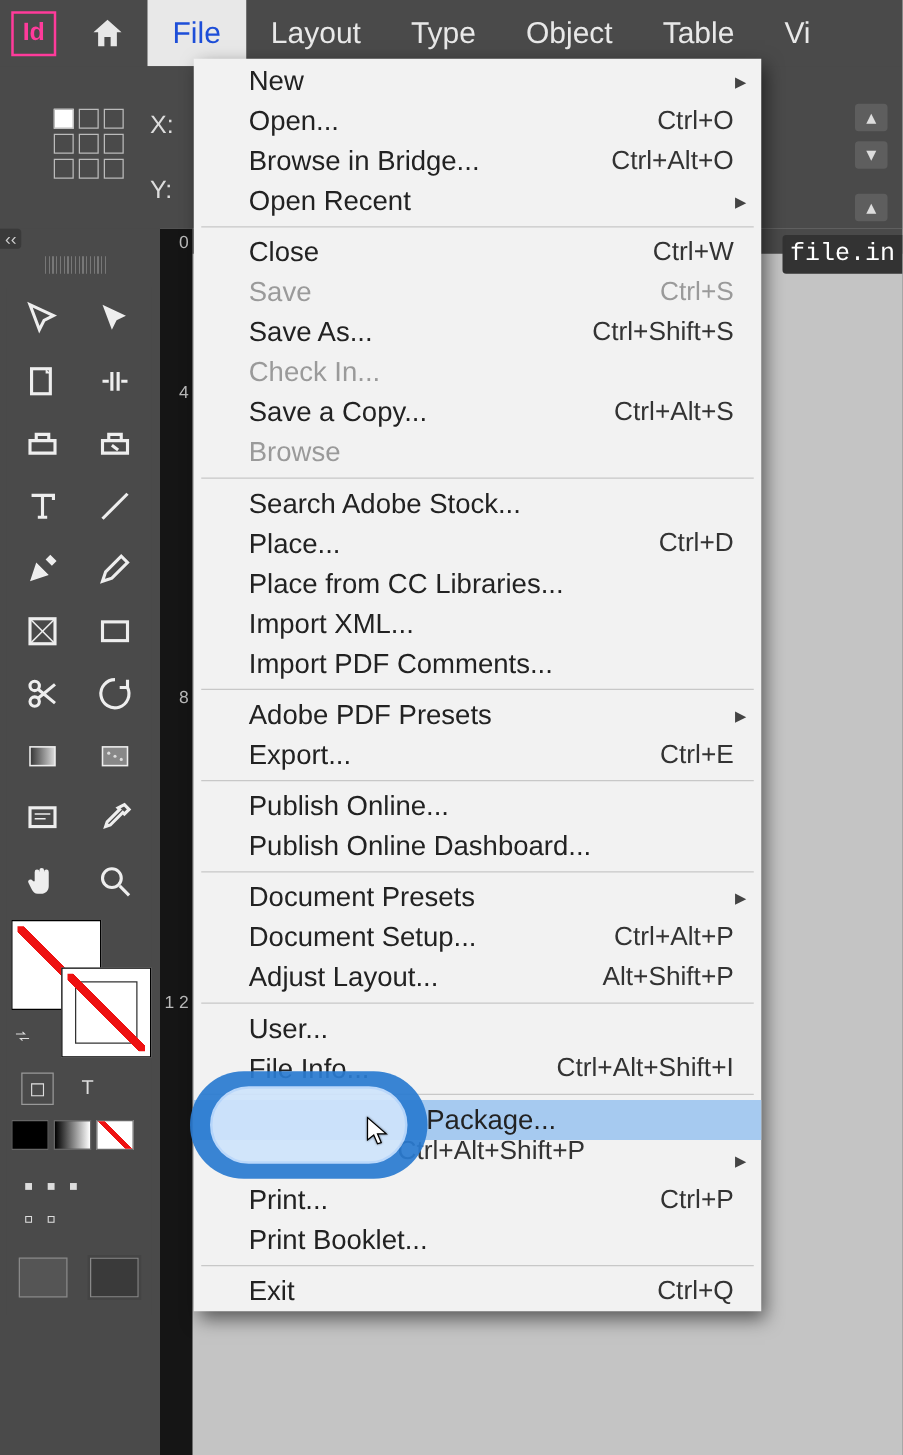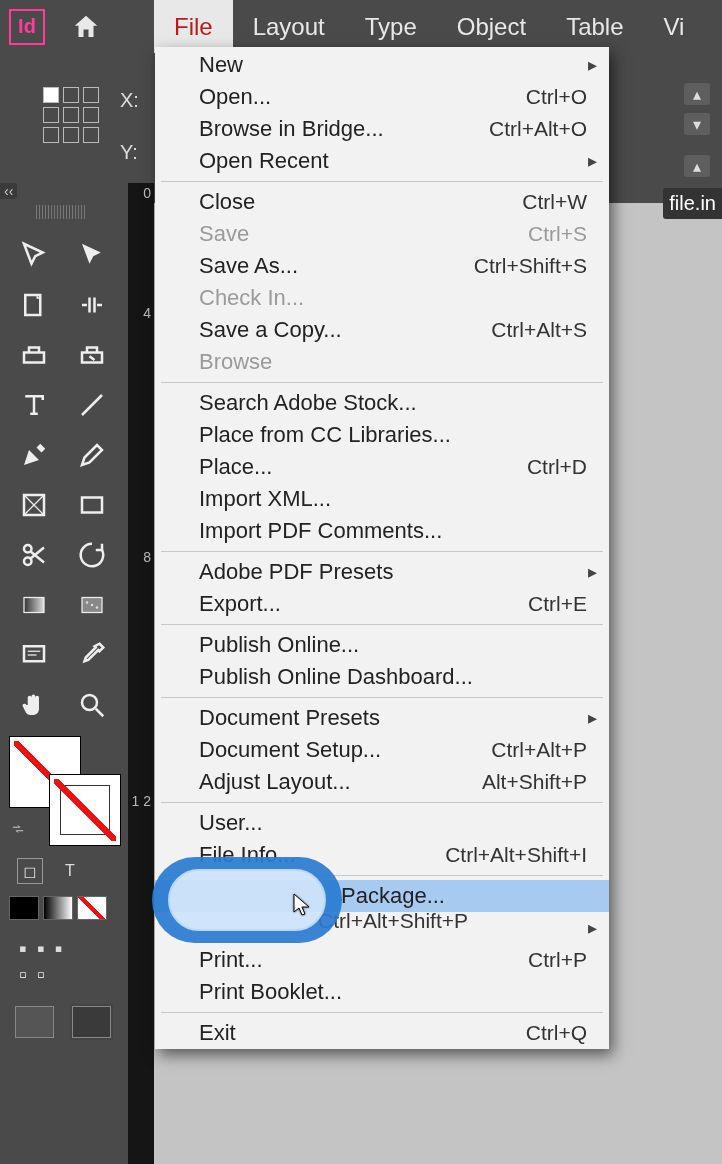--- a/index.html
+++ b/index.html
@@ -4,21 +4,21 @@
 <style>
   * { margin: 0; padding: 0; box-sizing: border-box; font-family: -apple-system, "Segoe UI", Arial, sans-serif; }
   body { width: 722px; height: 1164px; background: #4a4a4a; overflow: hidden; position: relative; }
 
   
   .menubar { height: 53px; background: #4a4a4a; display: flex; align-items: center; }
   .app-icon { width: 54px; height: 53px; display:flex; align-items:center; justify-content:center; }
   .app-icon-box { width:36px; height:36px; border:2px solid #ff3b9b; display:flex; align-items:center; justify-content:center; color:#ff3b9b; font-weight:700; font-size:20px;}
   .home-icon { width:64px; display:flex; align-items:center; justify-content:center; color:#e8e8e8;}
   .menubar-item { padding: 0 20px; height:53px; display:flex; align-items:center; color:#e8e8e8; font-size:24px; }
-  .menubar-item.active { background:#e8e8e8; color:#b91c1c;margin-left:36px; }
+  .menubar-item.active { background:#e8e8e8; color:#1d4ed8; }
 
   
   .optionsbar { position:absolute; top:53px; left:0; right:0; height:130px; background:#4a4a4a; }
   .refpoint { position:absolute; left:43px; top:34px; }
   .refgrid { display:grid; grid-template-columns: repeat(3, 16px); grid-template-rows: repeat(3,16px); gap:4px; }
   .refgrid div { border:1px solid #bbb; width:16px; height:16px; }
   .refgrid div.sel { background:#fff; }
   .coord-label { position:absolute; color:#ddd; font-size:20px; }
   .coord-x { left:120px; top:36px; }
   .coord-y { left:120px; top:88px; }
@@ -50,21 +50,21 @@
   .dots{padding:10px 14px;color:#ddd;font-size:22px;letter-spacing:2px;}
   .viewmodes{display:flex;gap:18px;padding:8px 10px 14px;}
   .vm{width:40px;height:32px;border:1px solid #888;background:#555;}
   .vm.sel{outline:2px solid #444; background:#3a3a3a;}
 
   
   .canvas-area{position:absolute; left:128px; top:183px; right:0; bottom:0; background:#c4c4c4;}
   .ruler-top{position:absolute;left:26px;right:0;top:0;height:20px;background:#4a4a4a;}
   .ruler-left{position:absolute;left:0;top:0;width:26px;bottom:0;background:#151515;color:#bbb;font-size:14px;text-align:right;padding-right:3px;}
   .ruler-left .tick{height:244px;display:flex;align-items:flex-start;justify-content:flex-end;padding-top:2px;}
-  .docchip{position:absolute; top:5px; right:0; background:#333; color:#fff; padding:4px 6px; font-size:20px; border-radius:3px 0 0 3px;}
+  .docchip{position:absolute; top:5px; right:0; background:#333; color:#fff; padding:4px 6px; font-size:20px; border-radius:3px 0 0 3px;font-family:Liberation Mono, monospace;}
   .stepper{position:absolute; right:8px; width:34px; height:60px; display:flex;flex-direction:column;gap:8px;align-items:center;justify-content:center;color:#ddd;}
   .stepper .sbtn{width:26px;height:22px;background:#5e5e5e;border-radius:3px;display:flex;align-items:center;justify-content:center;}
 
   
   .menu { position:absolute; left:155px; top:47px; width:454px; background:#f2f2f2; box-shadow: 4px 6px 14px rgba(0,0,0,.55); padding-top:2px; z-index:10;}
   .menu-item { display:flex; align-items:center; justify-content:space-between; padding: 3px 22px 3px 44px; font-size:22px; color:#222; height:32px; position:relative;}
   .menu-item.disabled { color:#9a9a9a; }
   .menu-item.hover { background:#a6caf0;flex-direction:column; }
   .menu-item .arrow { position:absolute; right:12px; font-size:18px; color:#444;}
   .menu-sep { height:1px; background:#c8c8c8; margin:4px 6px;}
@@ -344,25 +344,25 @@
       <span class="sc">Ctrl+Alt+S</span>
     </div>
     <div class="menu-item disabled">
       <span>Browse</span>
     </div>
     <div class="menu-sep"></div>
     <div class="menu-item">
       <span>Search Adobe Stock...</span>
     </div>
     <div class="menu-item">
-      <span>Place from CC Libraries...</span>
-    </div>
-    <div class="menu-item">
       <span>Place...</span>
       <span class="sc">Ctrl+D</span>
+    </div>
+    <div class="menu-item">
+      <span>Place from CC Libraries...</span>
     </div>
     <div class="menu-item">
       <span>Import XML...</span>
     </div>
     <div class="menu-item">
       <span>Import PDF Comments...</span>
     </div>
     <div class="menu-sep"></div>
     <div class="menu-item">
       <span>Adobe PDF Presets</span>

